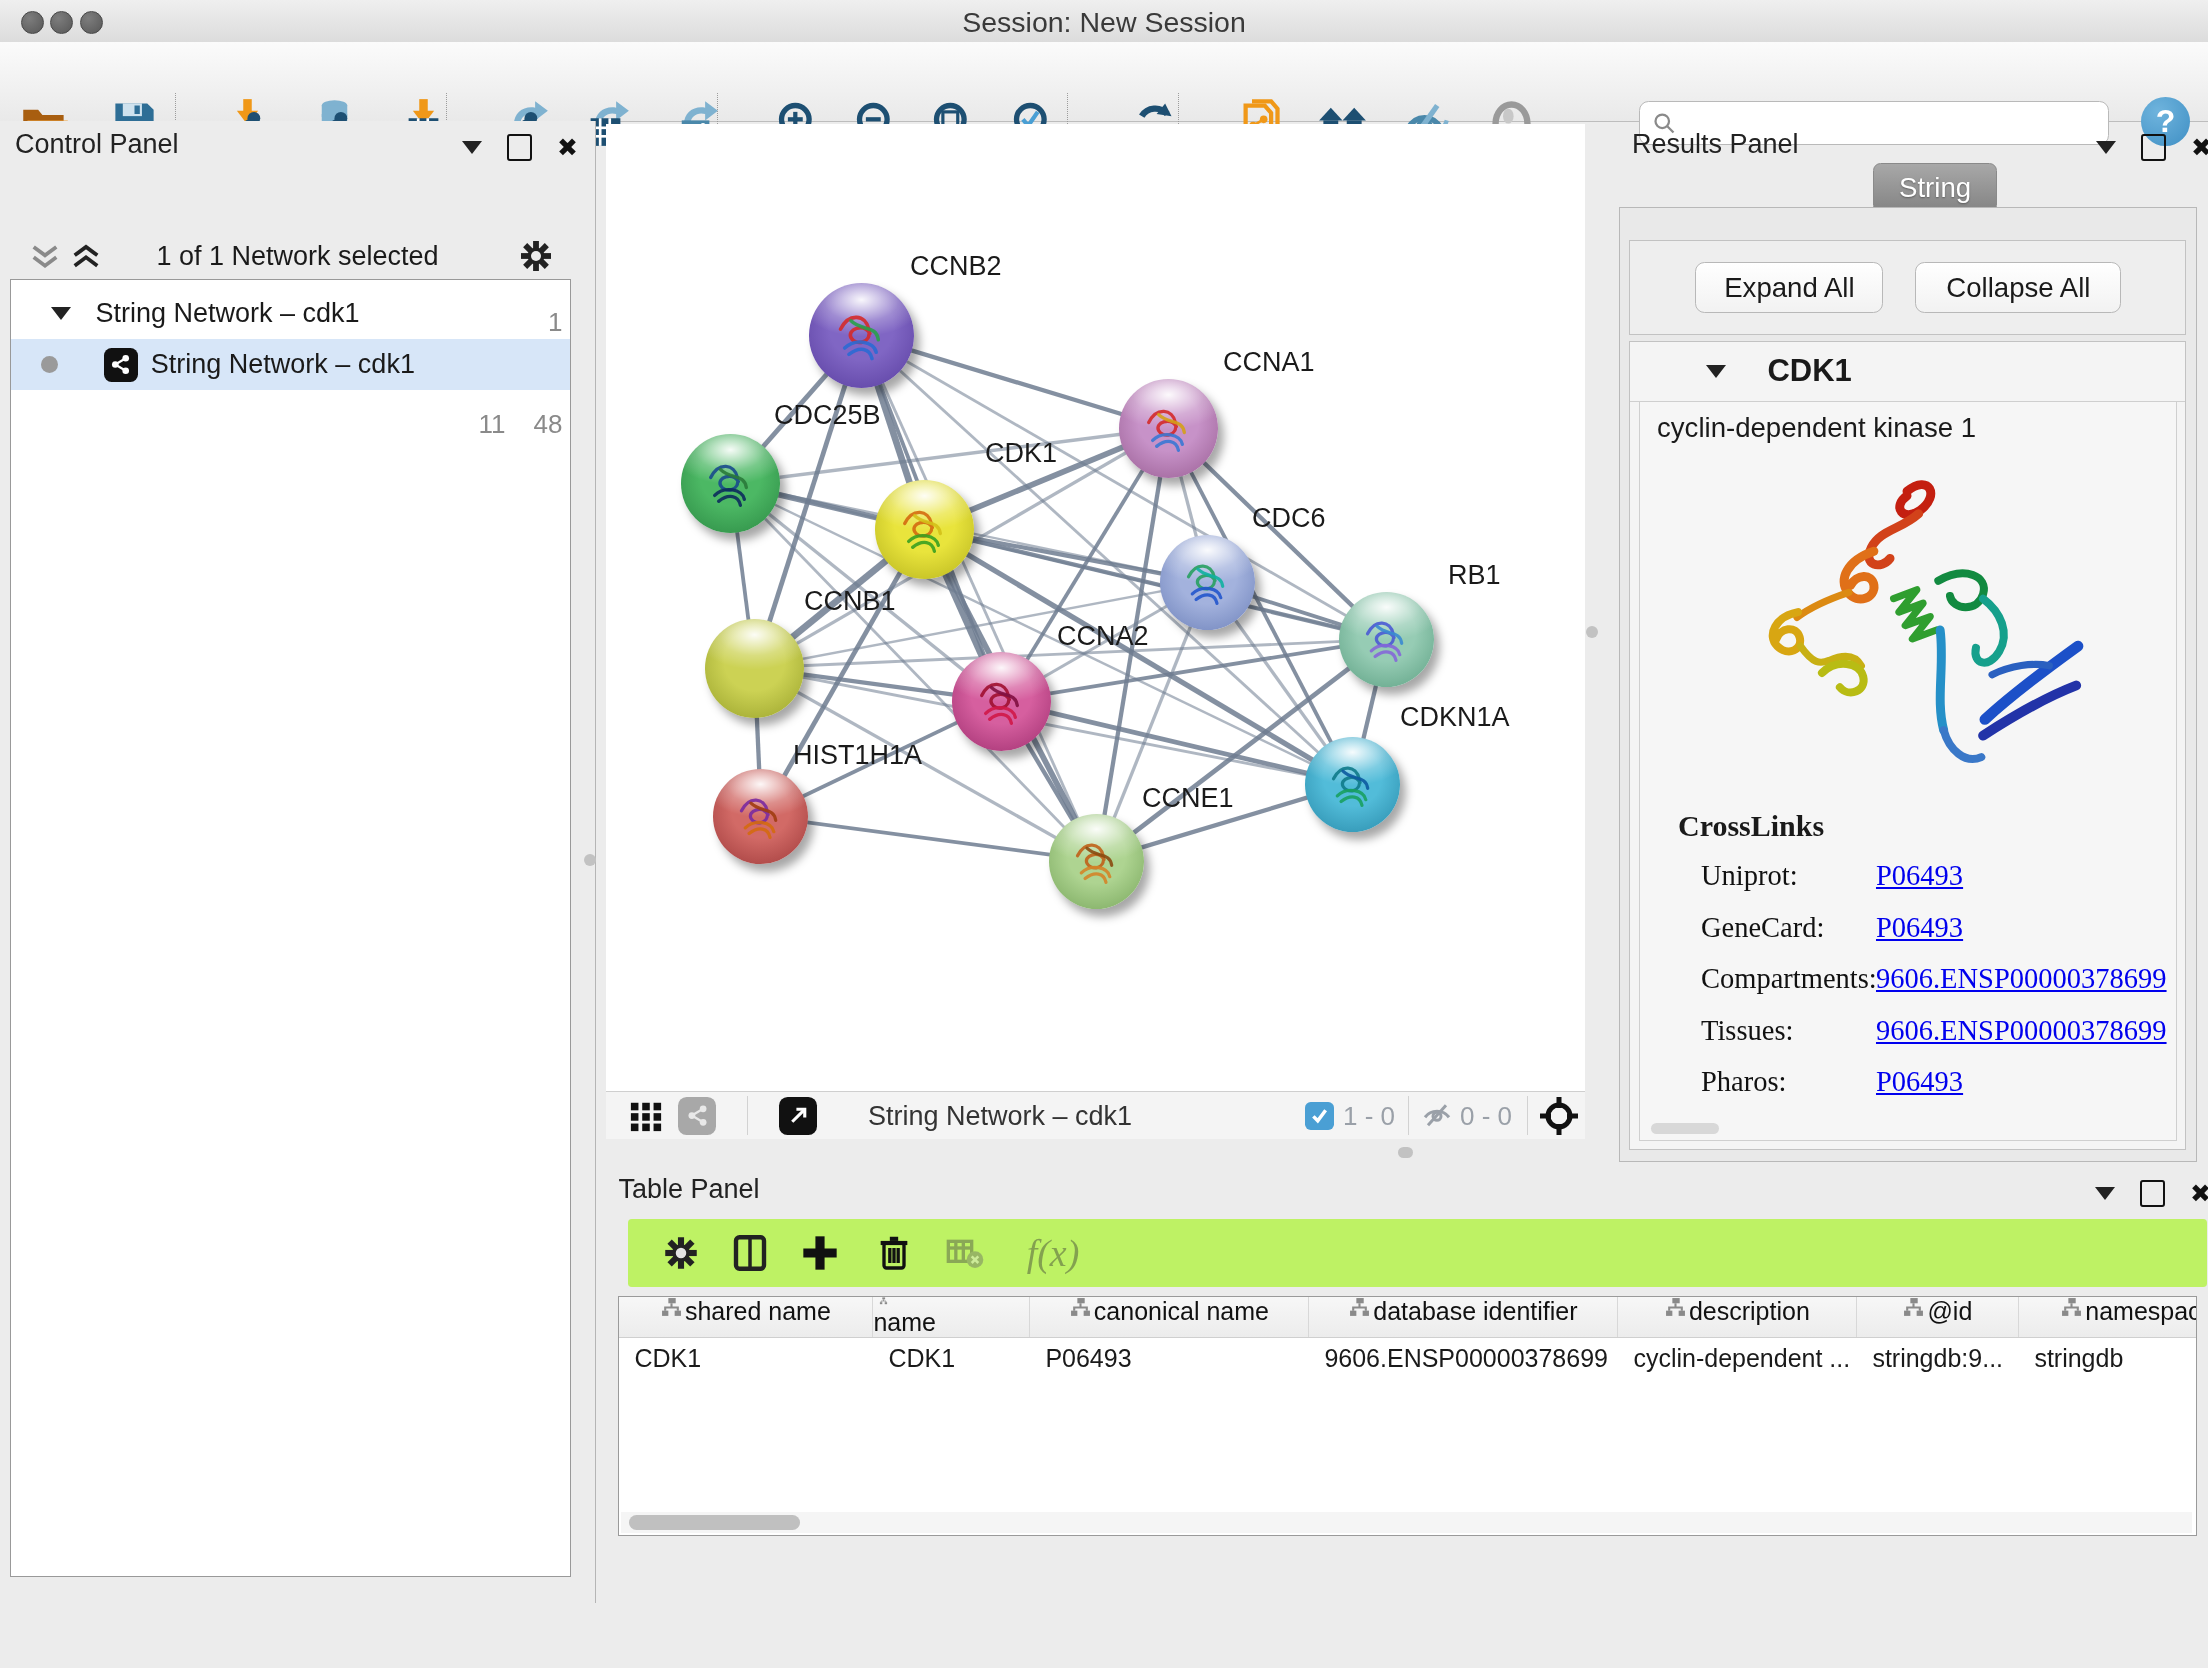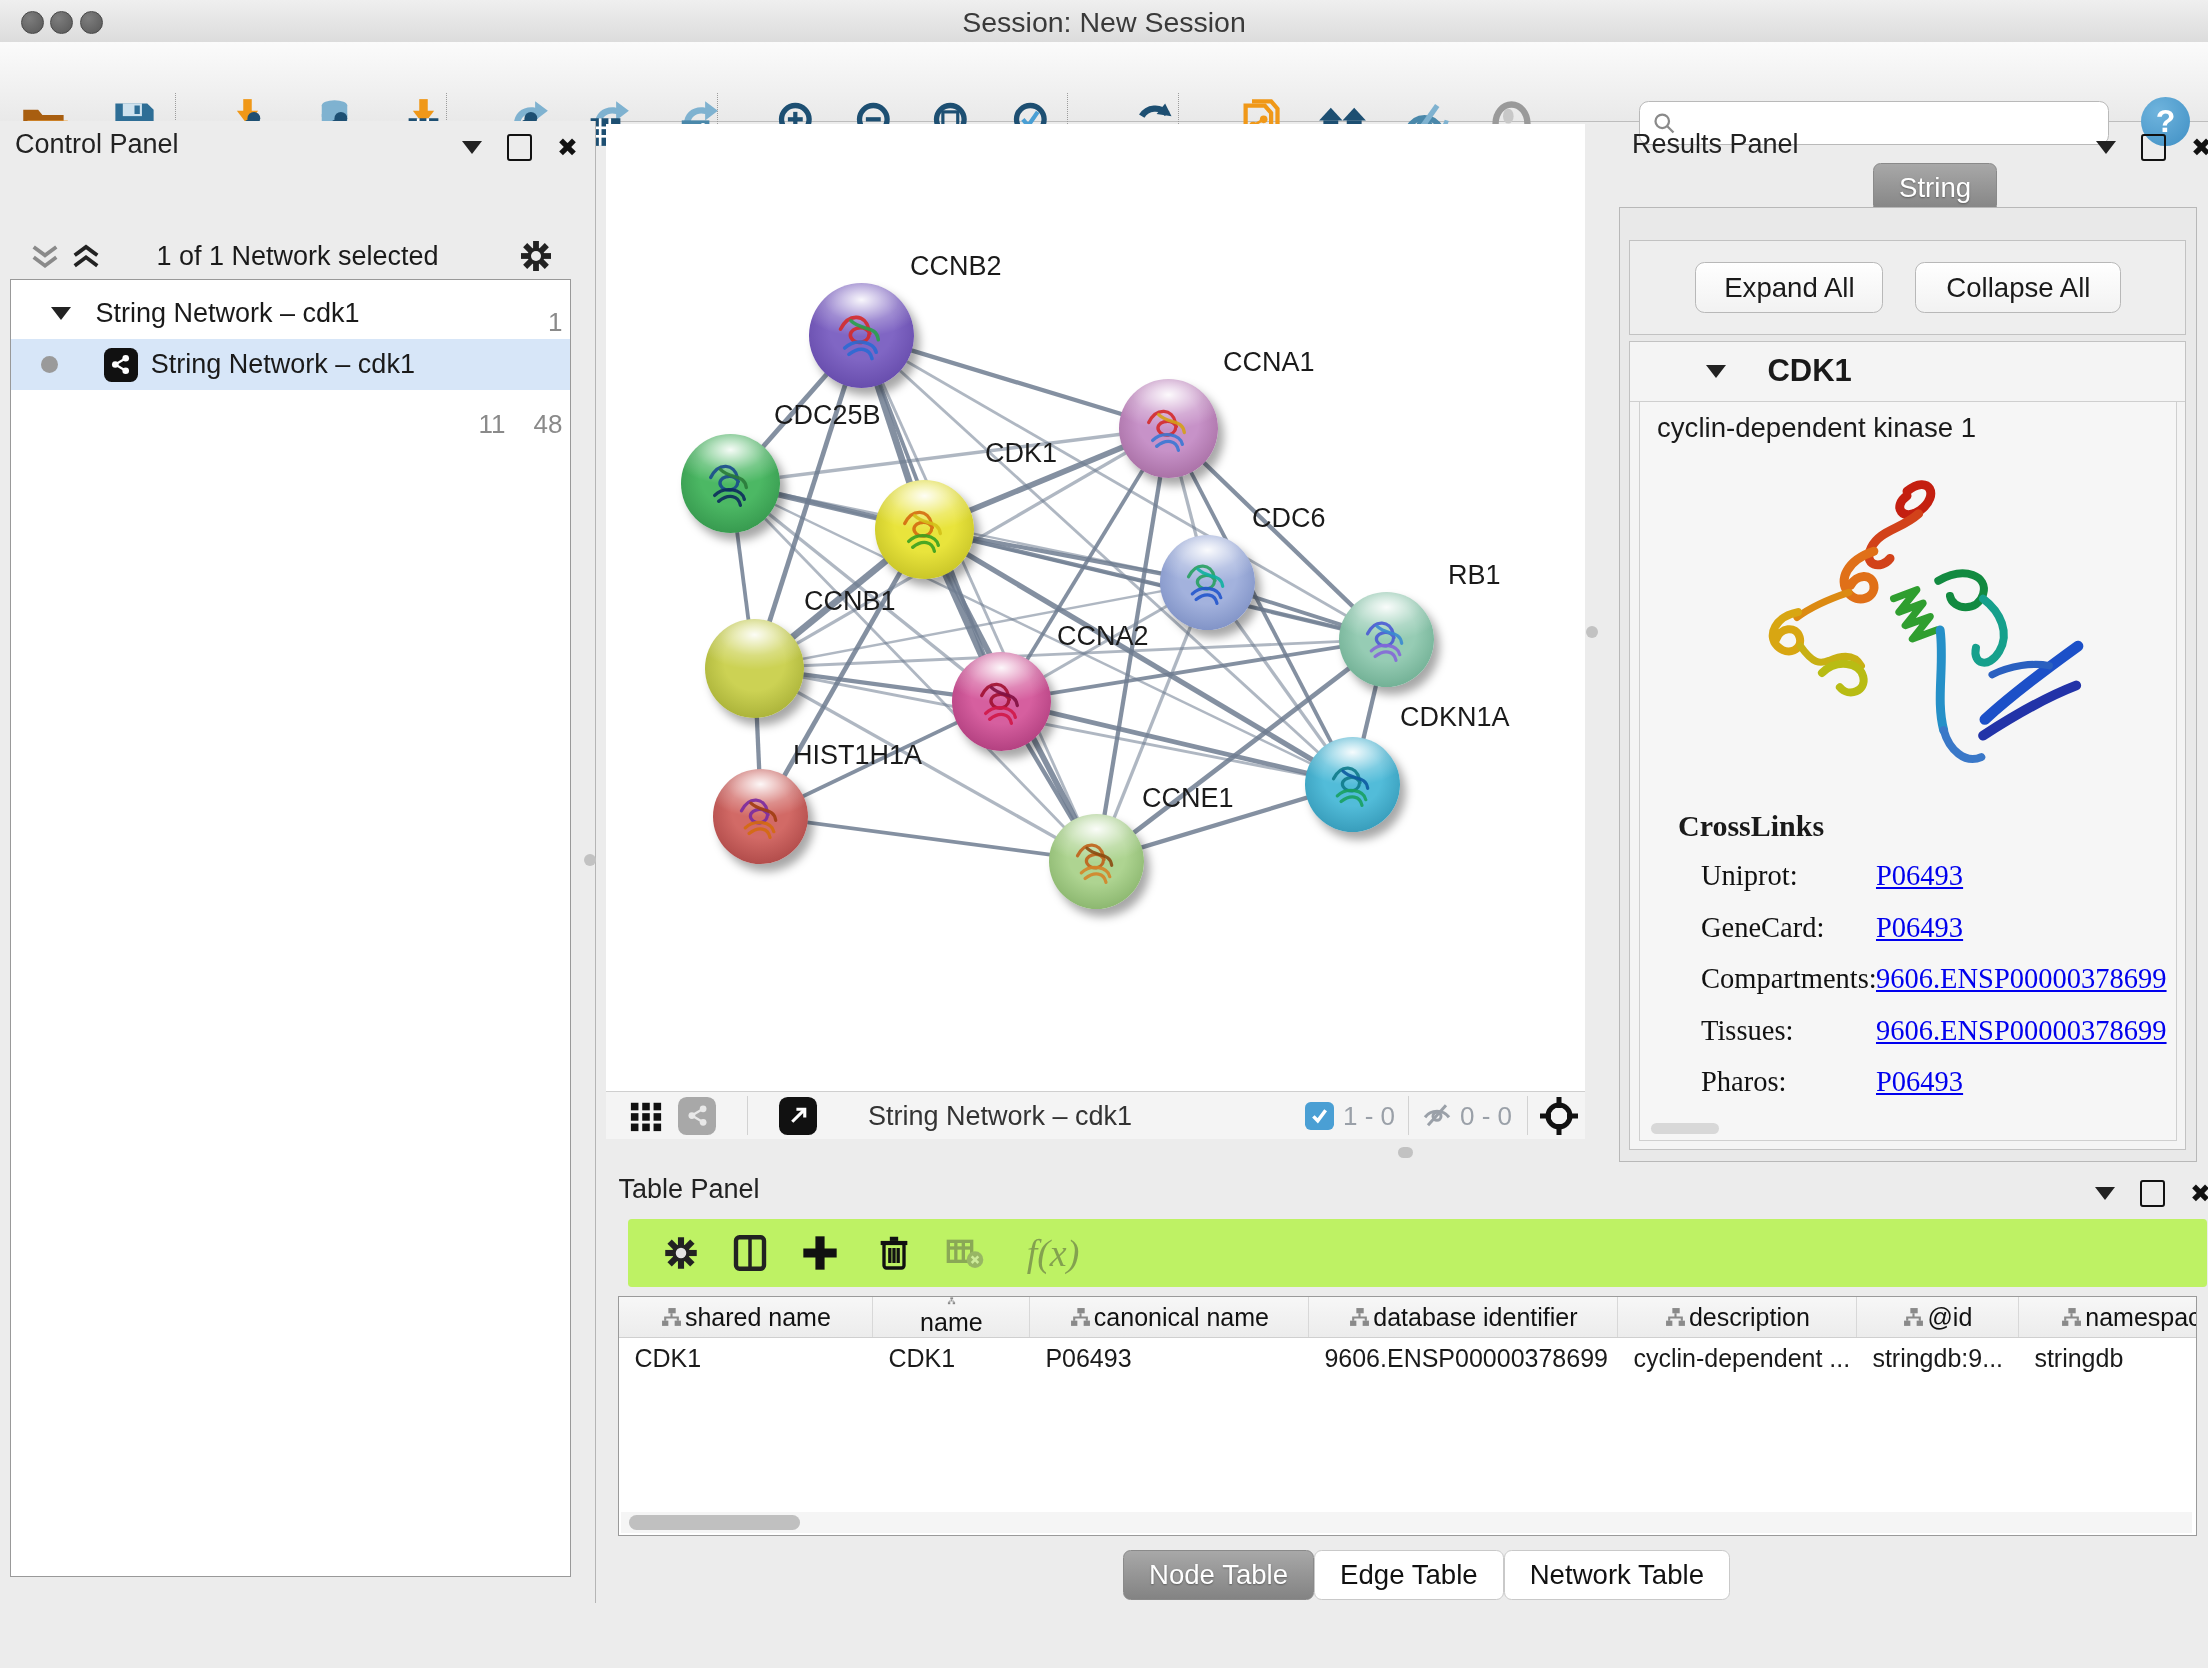--- a/index.html
+++ b/index.html
@@ -86,21 +86,21 @@
   
   .table-panel{position:absolute;left:606px;top:1170px;width:1603px;height:438px;background:#ececec;}
   .tp-toolbar{position:absolute;left:22px;top:49px;width:1579px;height:68px;background:#bef264;border-radius:3.8px;}
   .tp-icon{position:absolute;top:11.4px;width:46px;height:46px;display:flex;align-items:center;justify-content:center;}
   .tp-icon.disabled{opacity:.42;}
   .fx{font-size:38px;color:#333;font-family:"Liberation Serif","DejaVu Serif",serif;font-style:italic;}
   .grid-table{position:absolute;left:12.4px;top:126px;width:1577px;height:238px;background:#fff;
     border:1.9px solid #9a9a9a;overflow:hidden;}
   .gt-header{position:absolute;left:0;top:0;height:40px;background:linear-gradient(#f7f7f7,#ececec);
     border-bottom:1px solid #cfcfcf;display:flex;}
-  .gt-hcell{position:relative;height:40px;display:flex;align-items:center;justify-content:center;gap:3px;
+  .gt-hcell{position:relative;height:40px;display:flex;justify-content:center;gap:3px;
     font-size:25px;color:#111;border-right:1px solid #d8d8d8;box-sizing:border-box;flex:0 0 auto;}
   .gt-row{position:absolute;left:0;top:40px;height:42px;display:flex;}
   .gt-cell{height:42px;display:flex;align-items:center;padding-left:15px;font-size:25px;box-sizing:border-box;flex:0 0 auto;}
   .hscroll{position:absolute;left:1.9px;bottom:1.9px;width:1571px;height:21px;background:#f5f5f5;}
   .hscroll .thumb{position:absolute;left:7.6px;top:2.9px;width:171px;height:15px;background:#c0c0c0;border-radius:7.6px;}
   .tp-tabs{position:absolute;left:517px;top:380px;display:flex;}
   
   .statusbar{position:absolute;left:0;top:1607px;width:2208px;height:61px;background:#ececec;border-top:1px solid #c5c5c5;}
   .sb-btn{position:absolute;top:9.5px;width:48px;height:40px;background:linear-gradient(#fdfdfd,#f0f0f0);
     border:1.9px solid #9a9a9a;display:flex;align-items:center;justify-content:center;}
@@ -827,22 +827,17 @@
           <div class="gt-cell" style="width: 279px;">P06493</div>
           <div class="gt-cell" style="width: 309px;">9606.ENSP00000378699</div>
           <div class="gt-cell" style="width: 239px;">cyclin-dependent ...</div>
           <div class="gt-cell" style="width: 162px;">stringdb:9...</div>
           <div class="gt-cell" style="width: 238px;">stringdb</div>
         </div>
       <div class="hscroll">
           <div class="thumb"></div>
         </div>
     </div>
-    <div class="tp-tabs" id="tp-tabs">
-        <div class="tab selected">Node Table</div>
-        <div class="tab">Edge Table</div>
-        <div class="tab">Network Table</div>
-      </div>
   </div>
 
 
 </div>
 
 
 </body></html>

